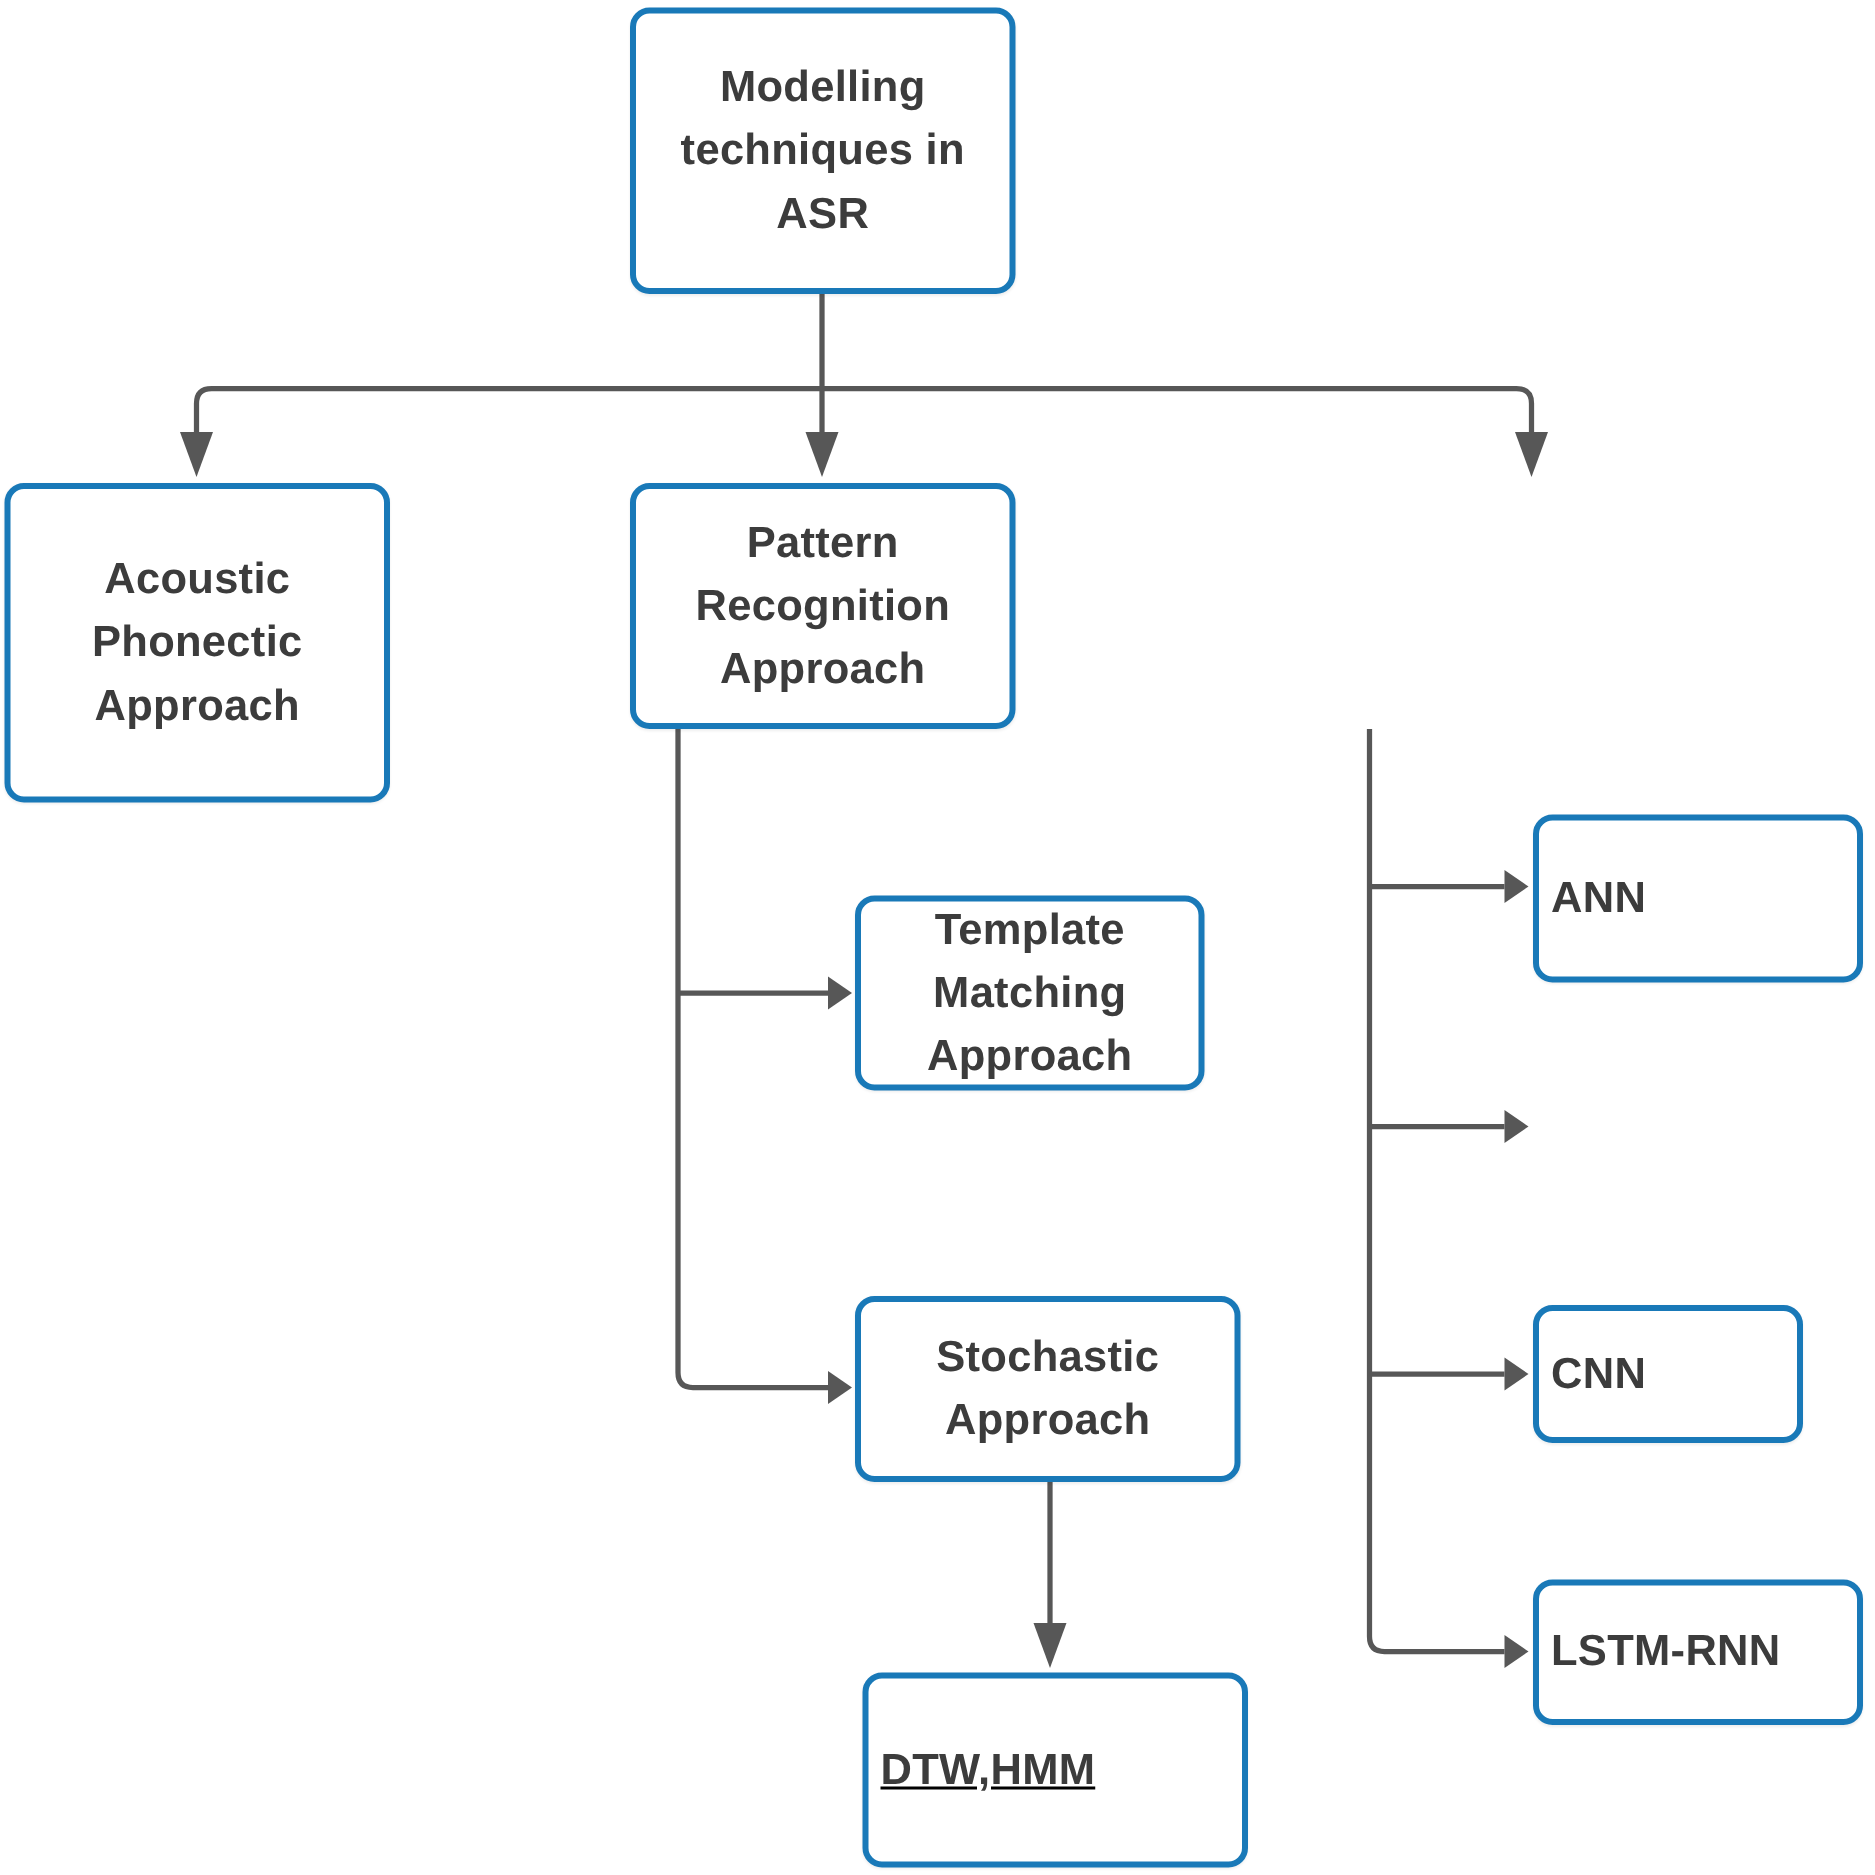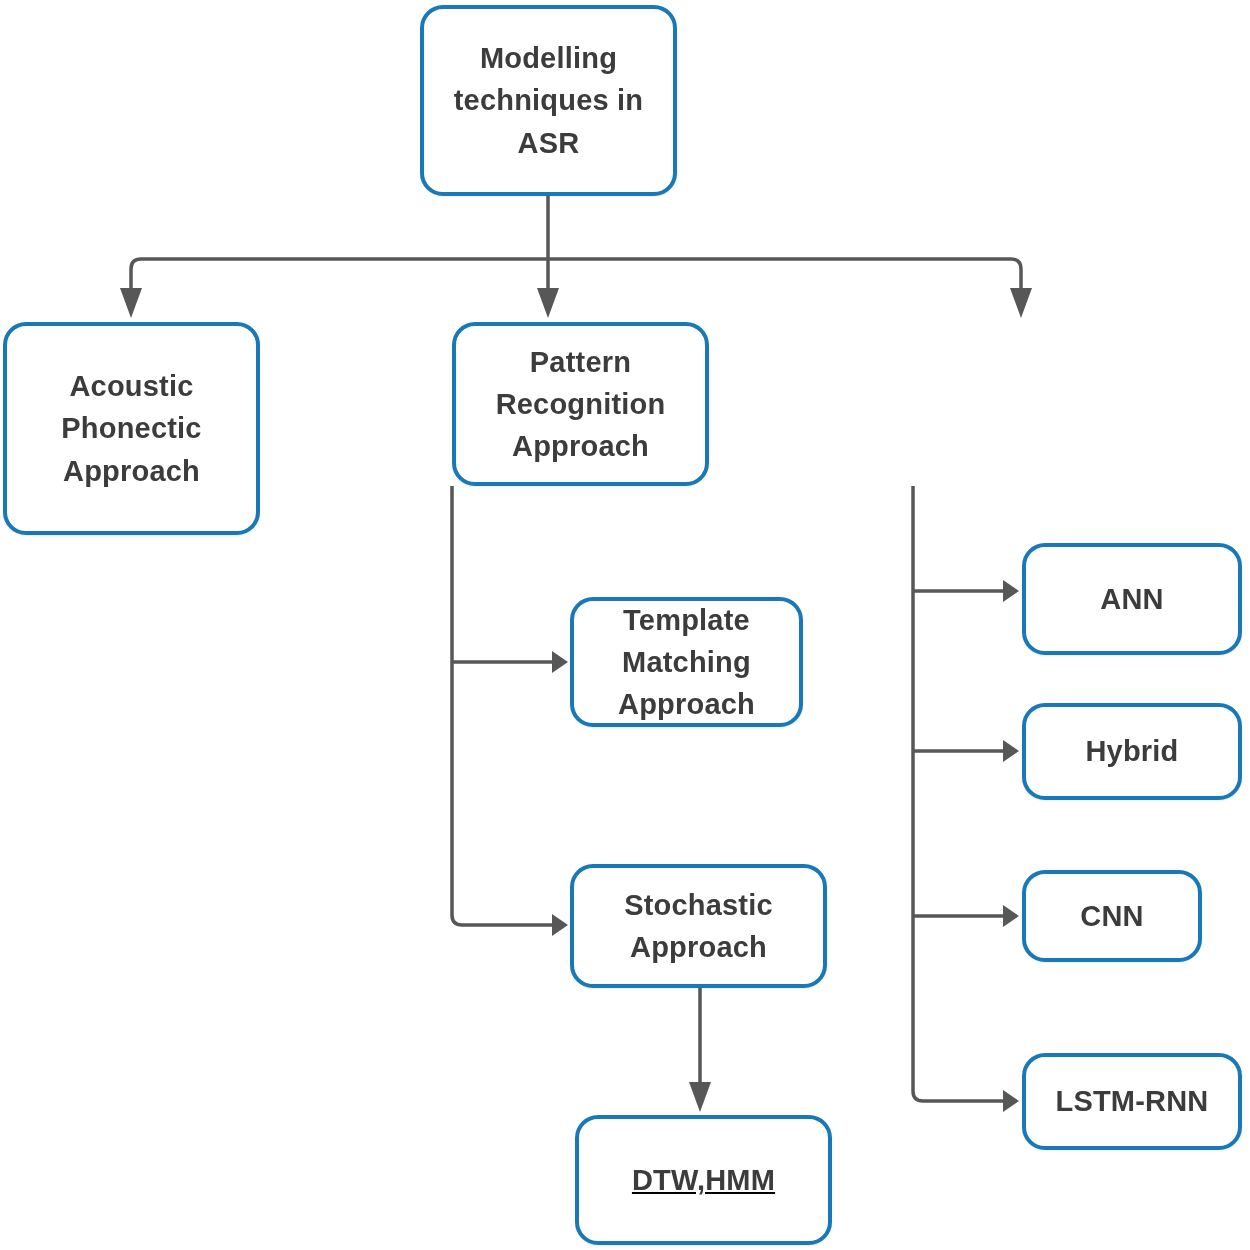--- a/index.html
+++ b/index.html
@@ -29,39 +29,39 @@
   }
   .edges-layer polygon{
     fill:var(--connector);
     stroke:none;
   }
   .node{
     position:absolute;
     box-sizing:border-box;
     background:var(--node-fill);
     border:4px solid var(--node-border);
-    border-radius:23px;
+    border-radius:13px;
     display:flex;
     align-items:center;
-    justify-content:center;
+    justify-content:flex-start;
     text-align:center;
     padding:6px 8px;
     box-shadow:0 1px 2px rgba(0,0,0,0.07);
   }
   .node .label{
     font-weight:bold;
     font-size:29px;
     line-height:1.45;
     color:var(--text);
     letter-spacing:0.2px;
   }
   
   .n-root      {left:420px; top:5px;    width:257px; height:191px;}
   .n-acoustic  {left:3px;   top:322px;  width:257px; height:213px;}
-  .n-pattern   {left:420px; top:322px;  width:257px; height:164px;margin-left:32px;}
+  .n-pattern   {left:420px; top:322px;  width:257px; height:164px;}
   .n-deep      {left:894px; top:322px;  width:257px; height:164px;}
   .n-template  {left:570px; top:597px;  width:233px; height:130px;}
   .n-stochastic{left:570px; top:864px;  width:257px; height:124px;}
   .n-dtw       {left:575px; top:1115px; width:257px; height:130px;text-decoration:underline;}
   .n-ann       {left:1022px;top:543px;  width:220px; height:112px;}
   .n-hybrid    {left:1022px;top:703px;  width:220px; height:97px;}
   .n-cnn       {left:1022px;top:870px;  width:180px; height:92px;}
   .n-lstm      {left:1022px;top:1053px; width:220px; height:97px;}
 </style>
 </head>
@@ -117,23 +117,20 @@
   </div>
 
   <div class="node n-dtw">
     <span class="label">DTW,HMM</span>
   </div>
 
   <div class="node n-ann">
     <span class="label">ANN</span>
   </div>
 
-  <div class="node n-hybrid">
-    <span class="label">Hybrid</span>
-  </div>
 
   <div class="node n-cnn">
     <span class="label">CNN</span>
   </div>
 
   <div class="node n-lstm">
     <span class="label">LSTM-RNN</span>
   </div>
 
 </div>

